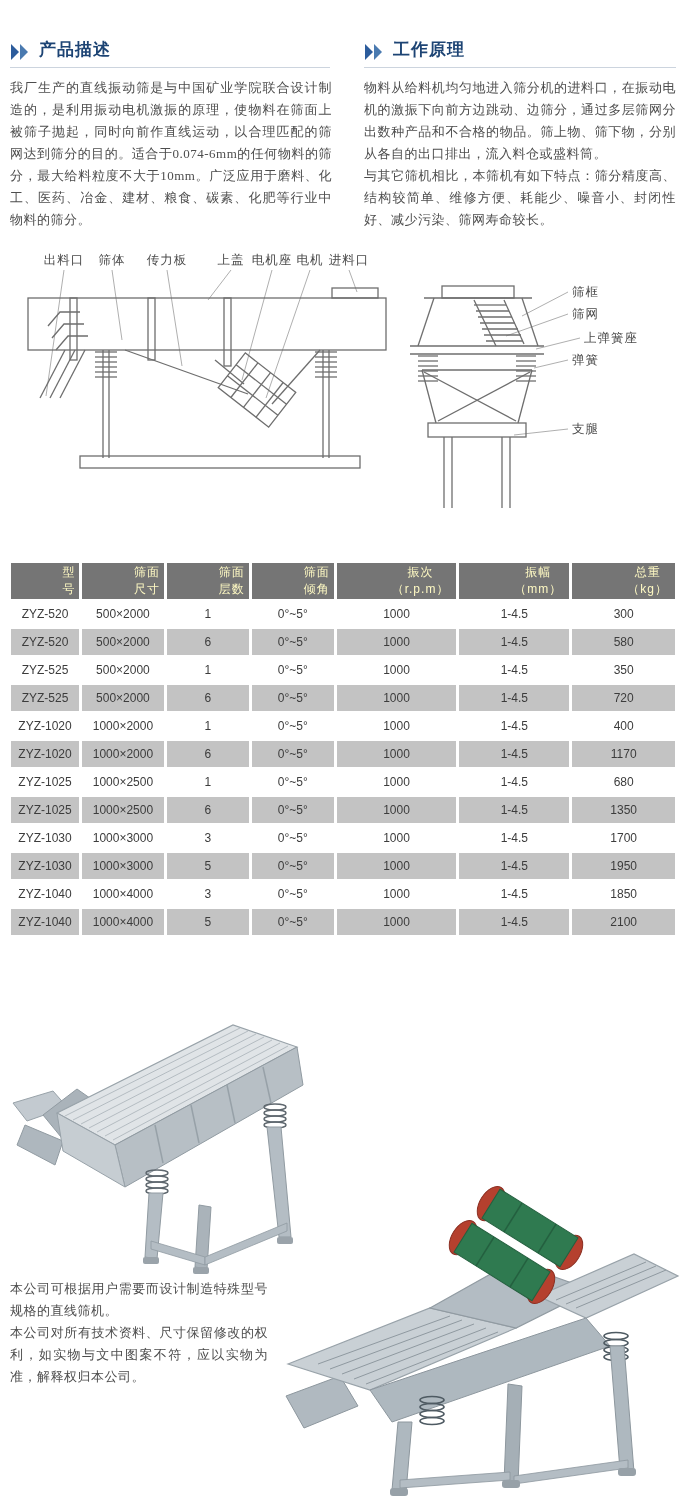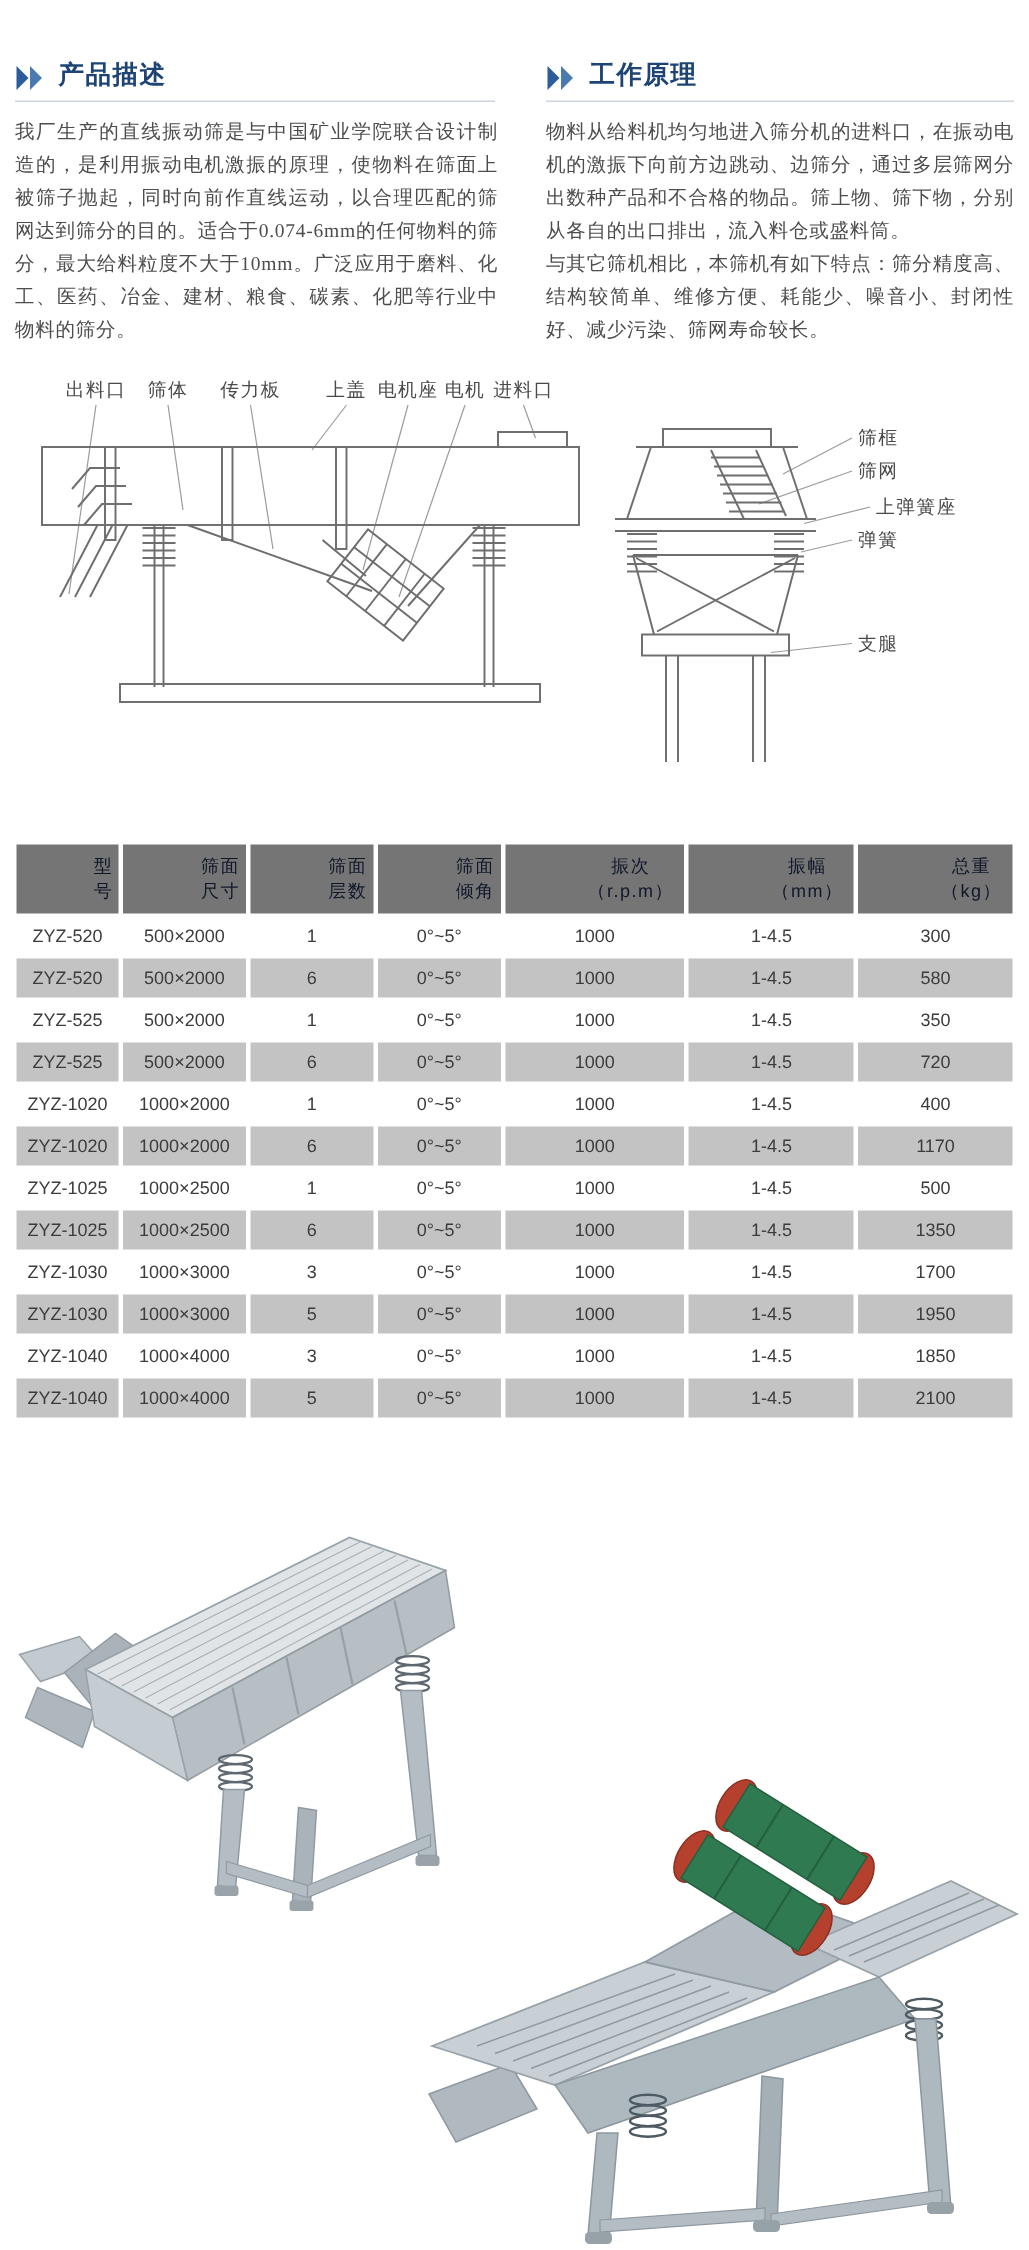--- a/index.html
+++ b/index.html
@@ -38,23 +38,23 @@
   #params-table {
     position: absolute;
     left: 8px; top: 561px;
     width: 670px;
     border-collapse: separate;
     border-spacing: 3px 2px;
     font-size: 12px;
   }
   #params-table th {
     background: #757575;
-    color: #0f172a;
+    color: #fef9c3;
     font-weight: normal;
-    height: 46px;
+    height: 36px;
     letter-spacing: 1px;
     padding-left: 48px;
   }
   #params-table td {
     background: #ffffff;
     color: #3c3c3c;
     text-align: center;
     height: 26px;
   }
   #params-table tr.alt td { background: #c3c3c3; }
@@ -311,21 +311,21 @@
           <td>1-4.5</td>
           <td>1170</td>
         </tr>
         <tr>
           <td>ZYZ-1025</td>
           <td>1000×2500</td>
           <td>1</td>
           <td>0°~5°</td>
           <td>1000</td>
           <td>1-4.5</td>
-          <td>500</td>
+          <td>680</td>
         </tr>
         <tr class="alt">
           <td>ZYZ-1025</td>
           <td>1000×2500</td>
           <td>6</td>
           <td>0°~5°</td>
           <td>1000</td>
           <td>1-4.5</td>
           <td>1350</td>
         </tr>
@@ -474,14 +474,18 @@
     <polygon points="330,196 344,196 354,322 340,320" fill="#aeb8bf" stroke="#8d979e" stroke-width="1"></polygon>
 
     <polygon points="120,330 230,322 230,330 120,338" fill="#b4bdc4" stroke="#8d979e" stroke-width="0.8"></polygon>
     <polygon points="234,326 348,310 348,318 234,334" fill="#b4bdc4" stroke="#8d979e" stroke-width="0.8"></polygon>
 
     <rect x="110" y="338" width="18" height="8" rx="3" fill="#97a1a8"></rect>
     <rect x="222" y="330" width="18" height="8" rx="3" fill="#97a1a8"></rect>
     <rect x="338" y="318" width="18" height="8" rx="3" fill="#97a1a8"></rect>
   </svg>
 
+  <div class="footer-note">
+    <p>本公司可根据用户需要而设计制造特殊型号规格的直线筛机。</p>
+    <p>本公司对所有技术资料、尺寸保留修改的权利，如实物与文中图案不符，应以实物为准，解释权归本公司。</p>
+  </div>
 
 </div>
 
 </body></html>

